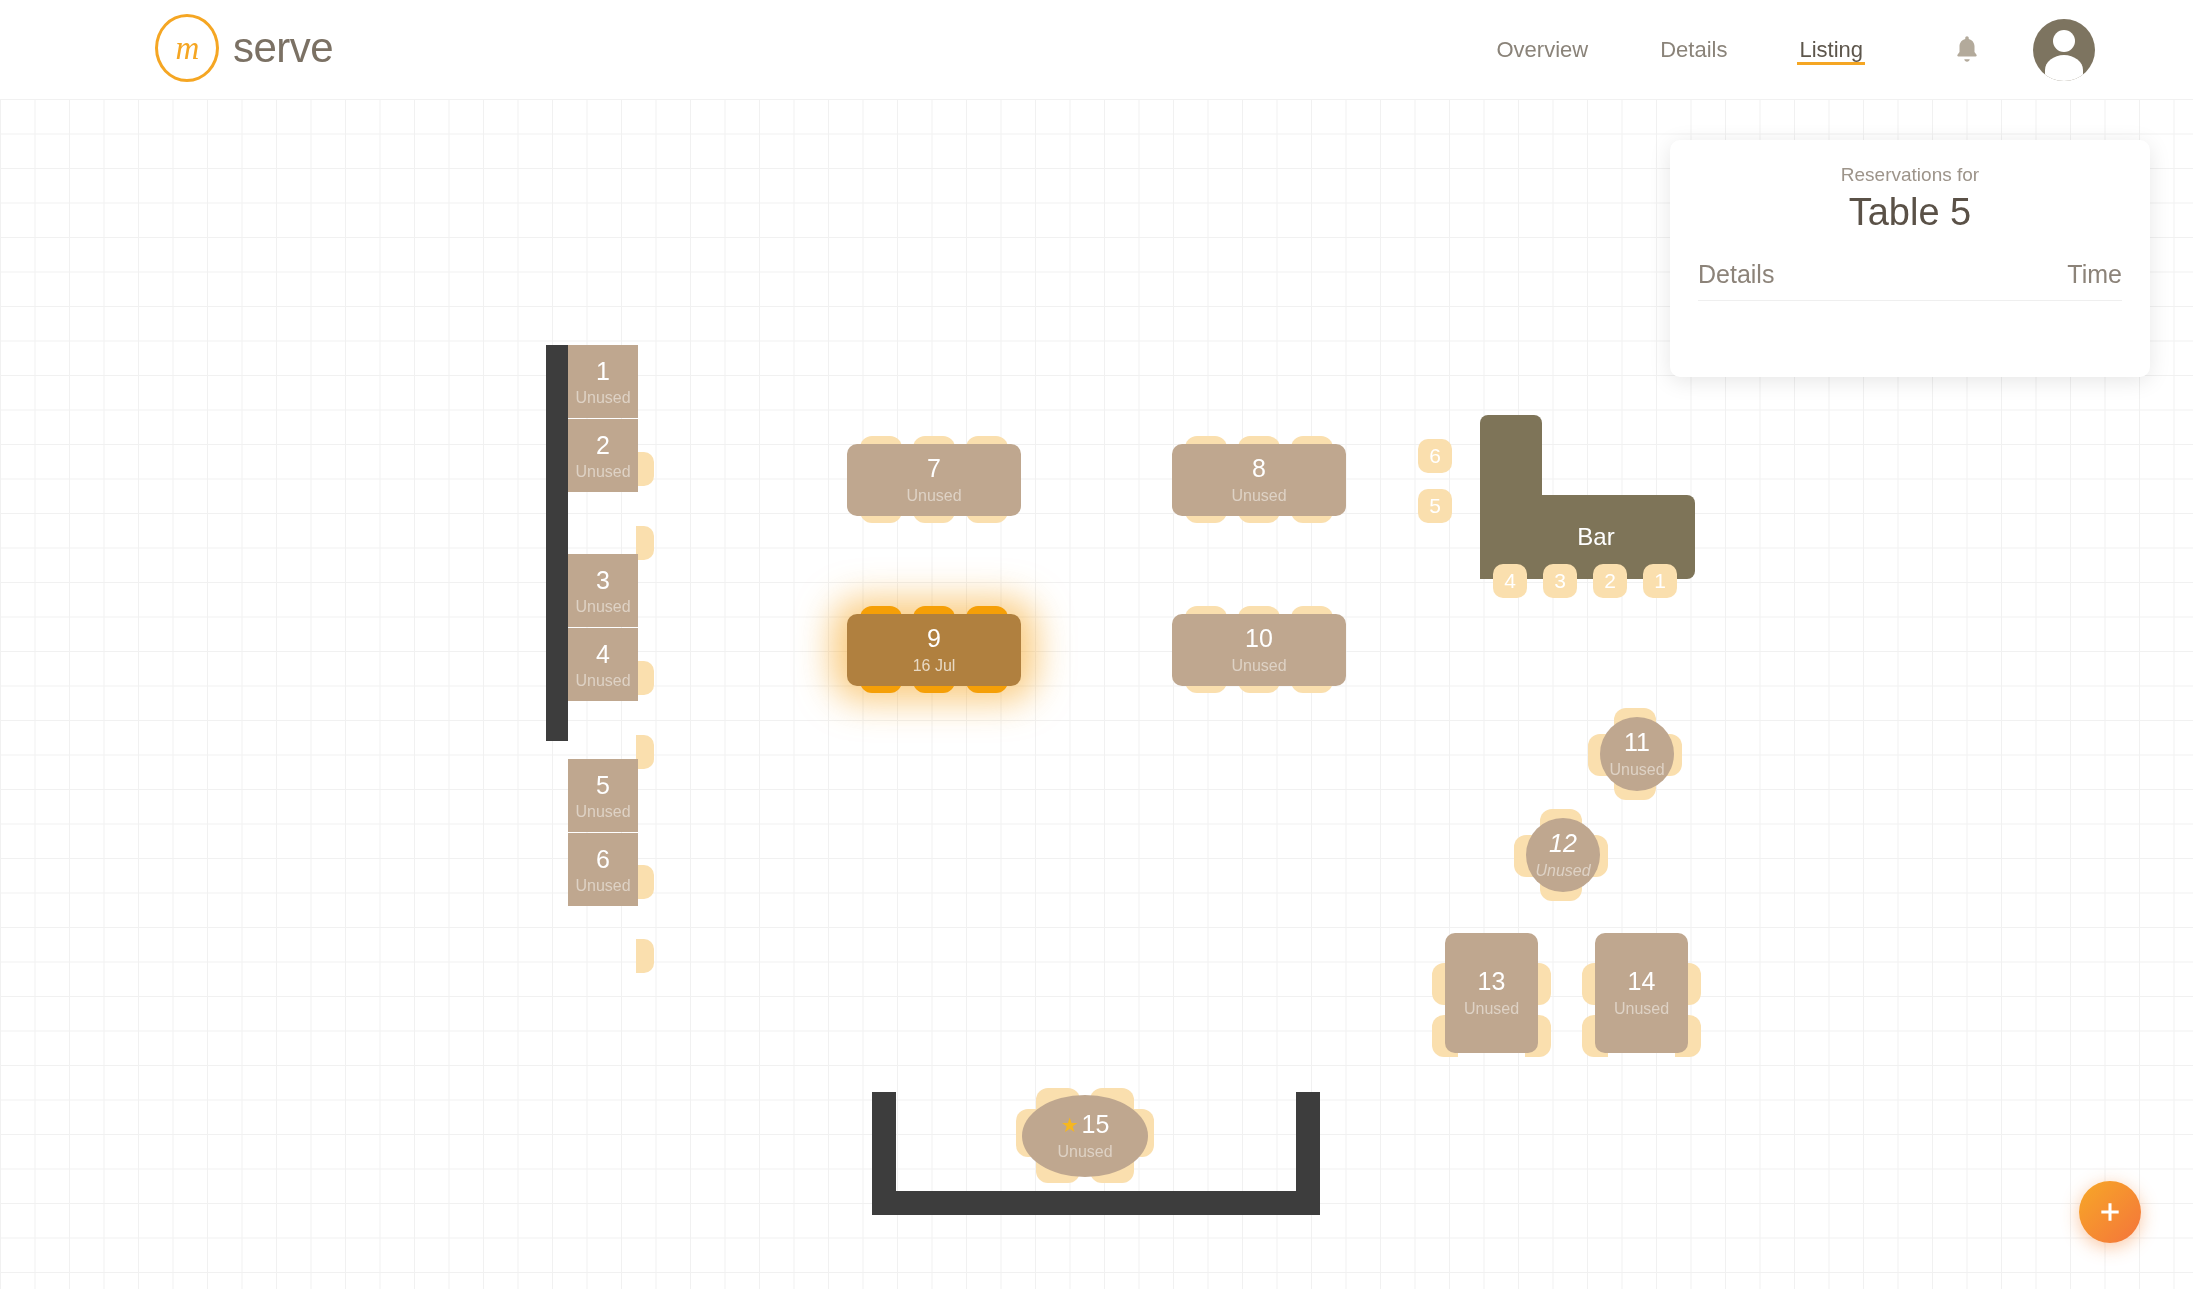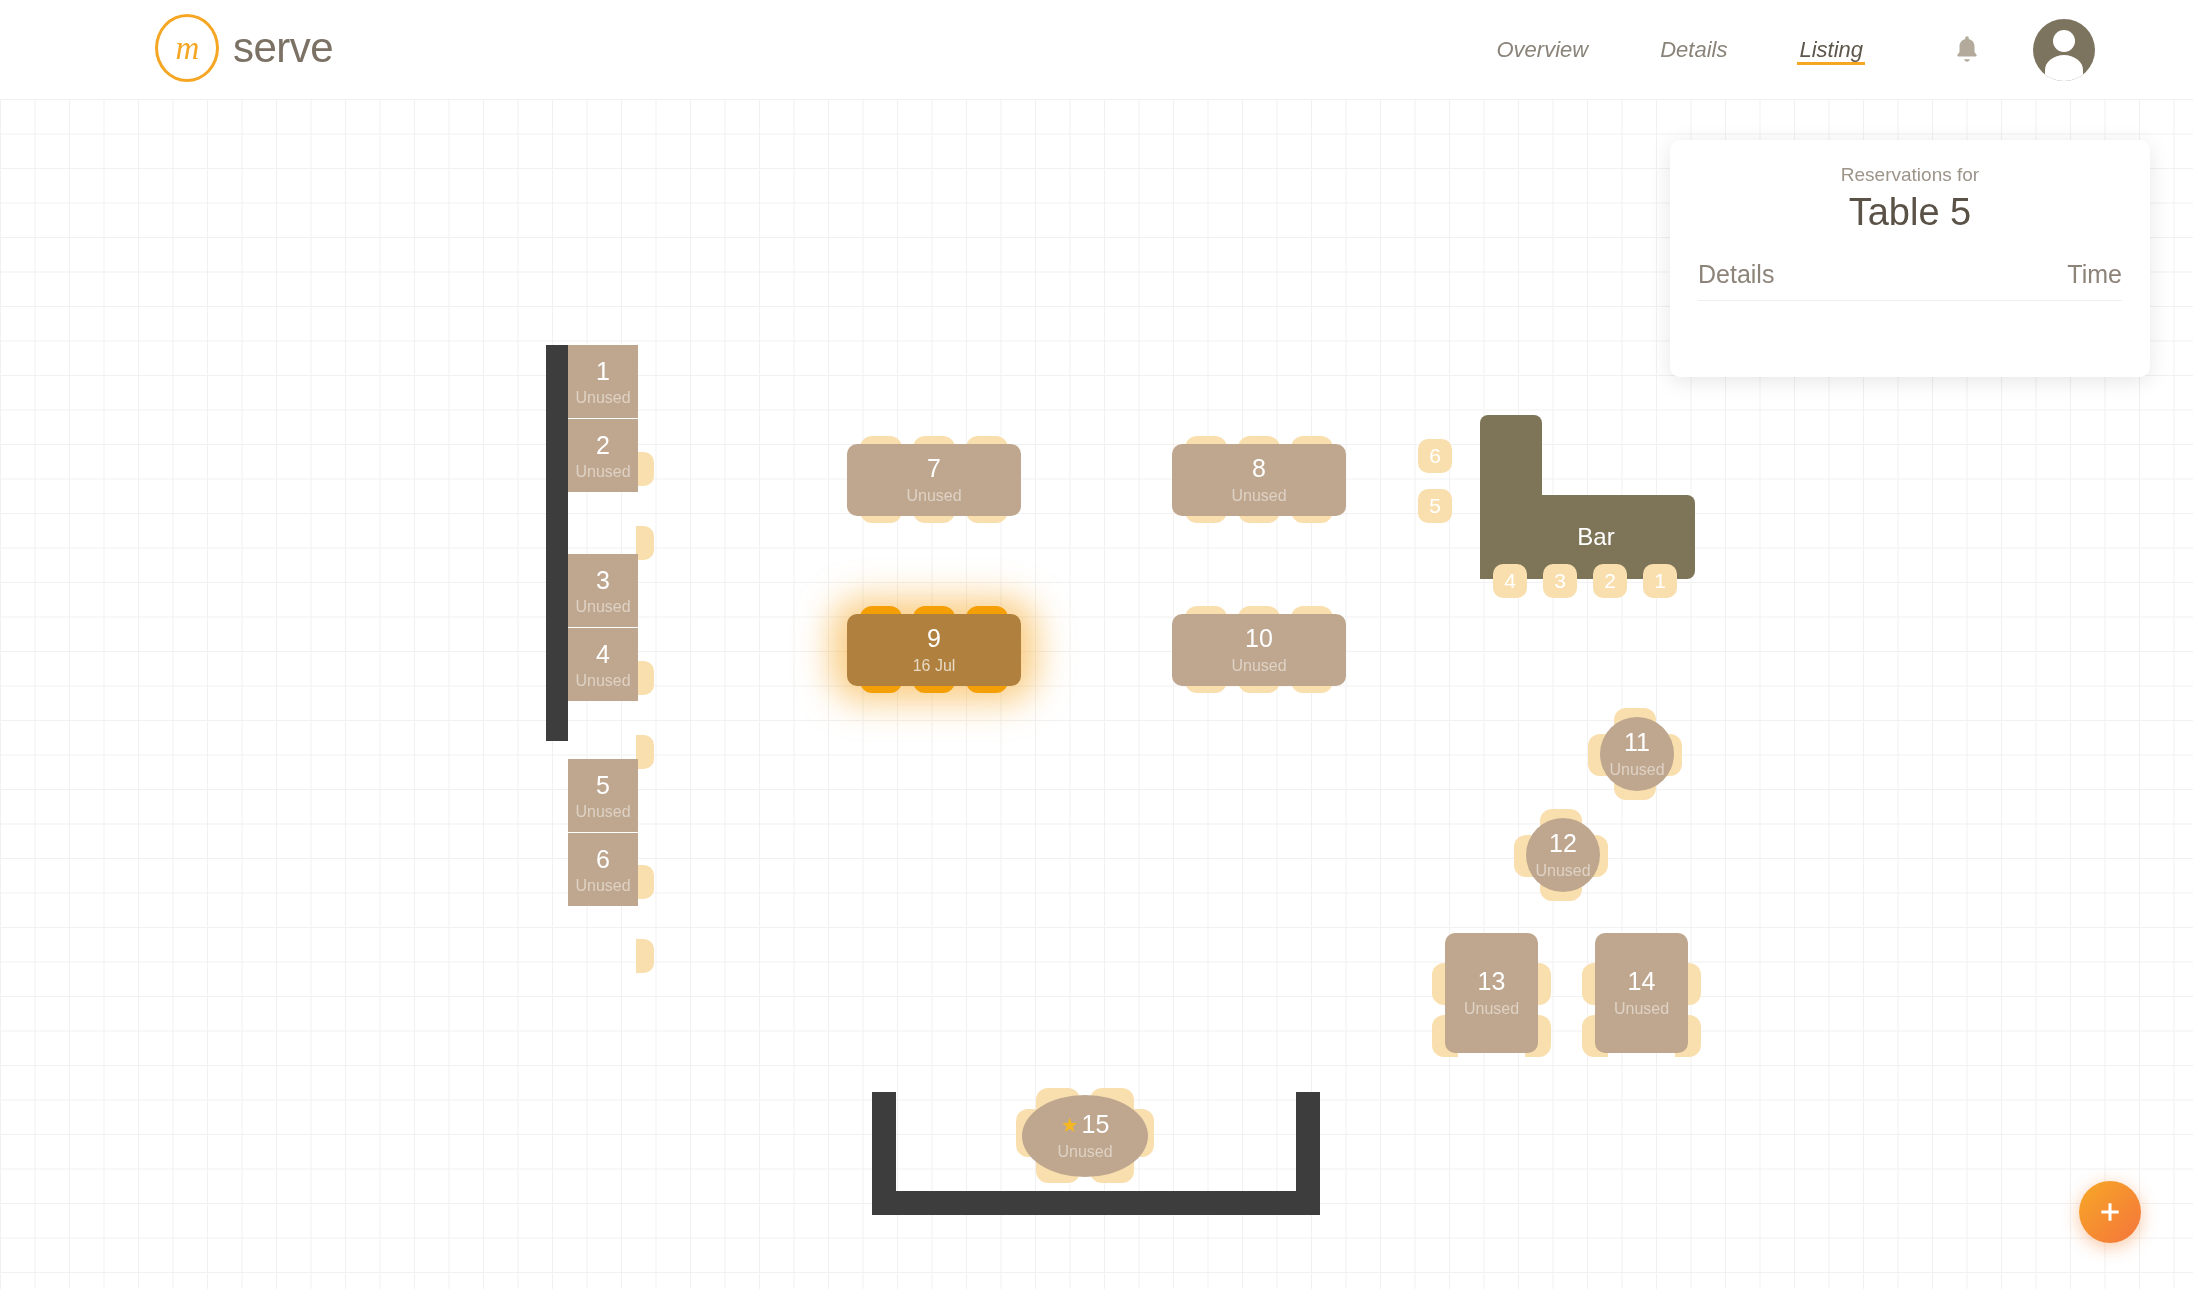--- a/index.html
+++ b/index.html
@@ -38,21 +38,21 @@
   }
   .logo-word {
     font-size: 42px;
     color: #7b7164;
     letter-spacing: -0.5px;
   }
 
   .nav {
     position: absolute; right: 98px; top: 0;
     height: 99px;
-    display: flex; align-items: center; gap: 16px; font-style: italic;
+    display: flex; align-items: center; gap: 16px;
   }
   .nav-item {
     font-size: 22px;
     color: #8a8379;
     padding: 0 28px;
     position: relative;
     cursor: pointer;
     line-height: 99px;
     text-decoration: none;
   }
@@ -402,21 +402,21 @@
   <div class="chair" style="left:1656px; top:635px; width:26px; height:42px; border-radius:0 12px 12px 0;"></div>
   <div class="tbl" style="left:1600px; top:618px; width:74px; height:74px; border-radius:50%;">
     <div class="num">11</div>
     <div class="sub">Unused</div>
   </div>
 
   <div class="chair" style="left:1540px; top:710px; width:42px; height:26px; border-radius:12px 12px 0 0;"></div>
   <div class="chair" style="left:1540px; top:776px; width:42px; height:26px; border-radius:0 0 12px 12px;"></div>
   <div class="chair" style="left:1514px; top:736px; width:26px; height:42px; border-radius:12px 0 0 12px;"></div>
   <div class="chair" style="left:1582px; top:736px; width:26px; height:42px; border-radius:0 12px 12px 0;"></div>
-  <div class="tbl" style="left:1526px; top:719px; width:74px; height:74px; border-radius:50%;">
+  <div class="tbl" style="left:1526px; top:719px; width:74px; height:74px; border-radius:50%;font-style:italic;">
     <div class="num">12</div>
     <div class="sub">Unused</div>
   </div>
 
   <div class="chair" style="left:1432px; top:864px; width:26px; height:42px; border-radius:12px 0 0 12px;"></div>
   <div class="chair" style="left:1432px; top:916px; width:26px; height:42px; border-radius:12px 0 0 12px;"></div>
   <div class="chair" style="left:1525px; top:864px; width:26px; height:42px; border-radius:0 12px 12px 0;"></div>
   <div class="chair" style="left:1525px; top:916px; width:26px; height:42px; border-radius:0 12px 12px 0;"></div>
   <div class="tbl" style="left:1445px; top:834px; width:93px; height:120px; border-radius:10px;">
     <div class="num">13</div>

